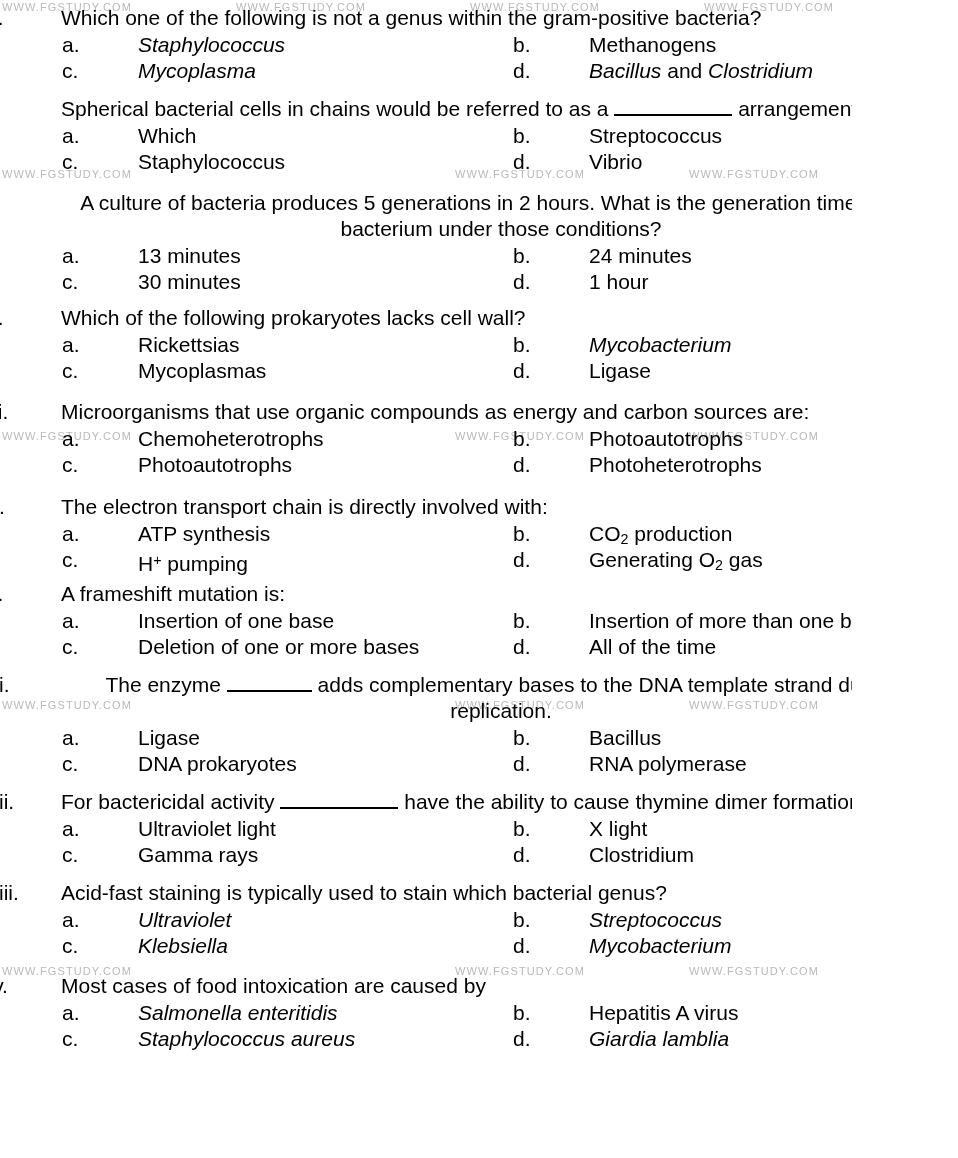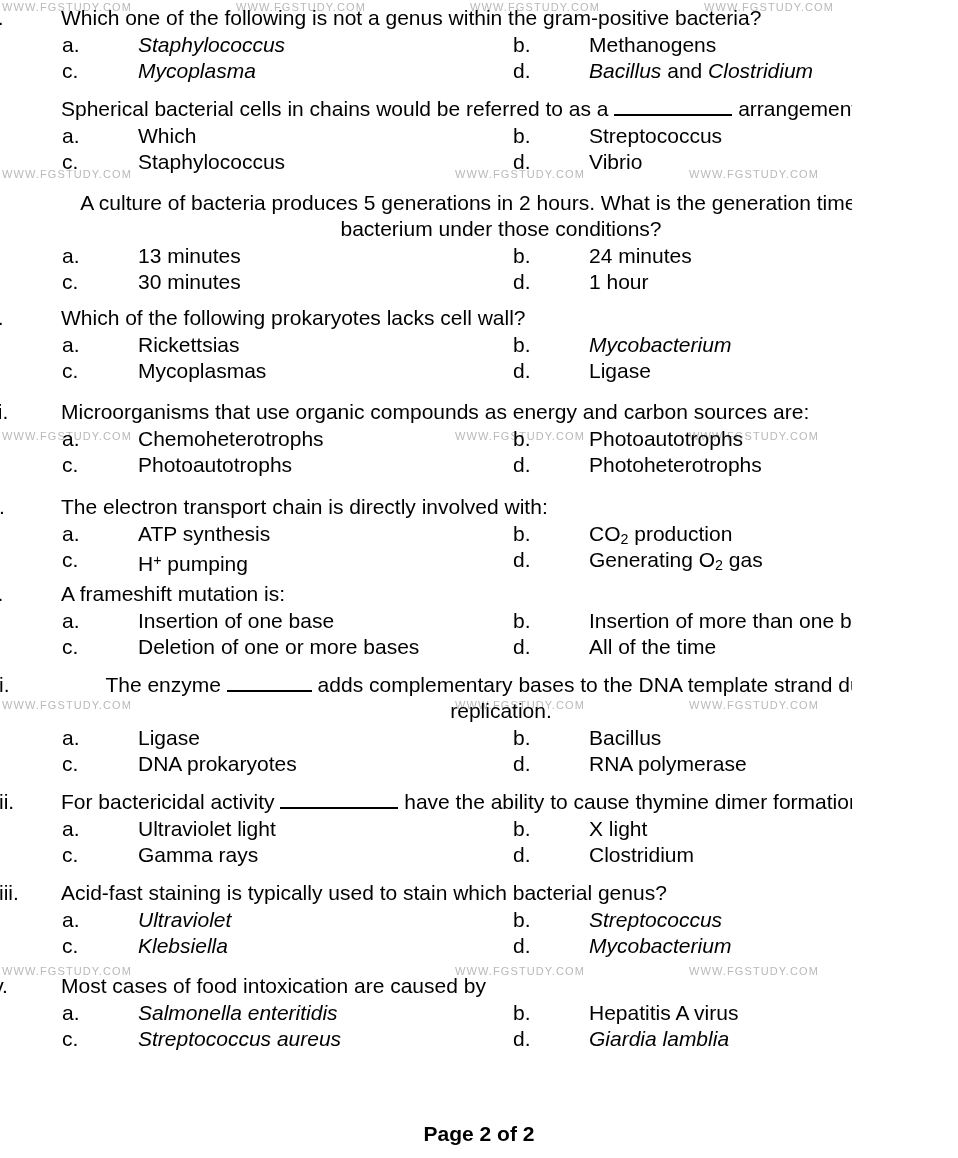--- a/index.html
+++ b/index.html
@@ -362,26 +362,23 @@
         <div class="opt colL" style="top: 27px;">
           <span class="ltr">a.</span>
           <span class="txt ital">Salmonella enteritidis</span>
         </div>
         <div class="opt colR" style="top: 27px;">
           <span class="ltr">b.</span>
           <span class="txt"> Hepatitis A virus</span>
         </div>
         <div class="opt colL" style="top: 53px;">
           <span class="ltr">c.</span>
-          <span class="txt ital">Streptococcus aureus</span>
+          <span class="txt ital">Staphylococcus aureus</span>
         </div>
         <div class="opt colR" style="top: 53px;">
           <span class="ltr">d.</span>
           <span class="txt ital">Giardia lamblia</span>
         </div>
       </div>
     </div>
 
-  <div id="footer">
-    <span>Page 2 of 2</span>
-  </div>
 
 </div>
 
 </body></html>

